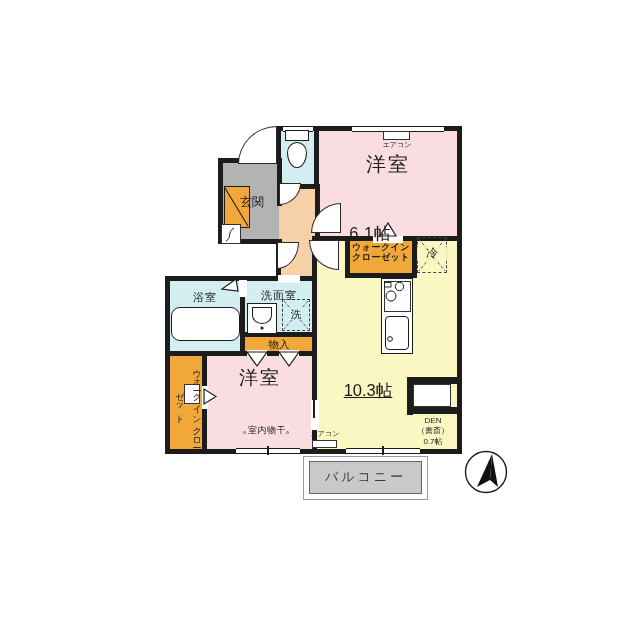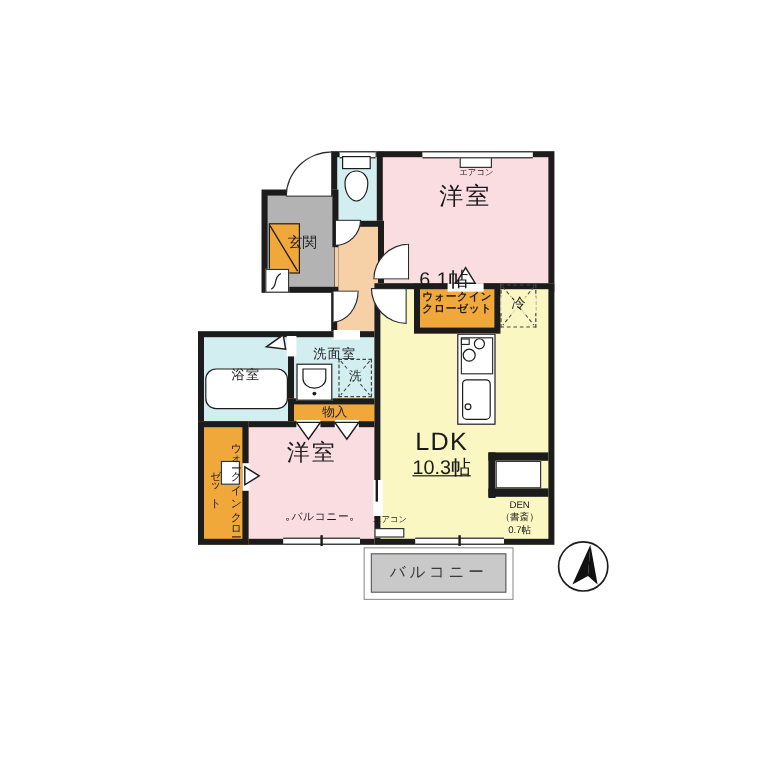--- a/index.html
+++ b/index.html
@@ -117,33 +117,32 @@
   <div class="lbl xxs" style="left:377px;top:141px;width:40px;">エアコン</div>
 
   <div class="lbl" style="left:226px;top:196px;width:52px;font-size:12px;">玄関</div>
 
   <div class="lbl xs" style="left:346px;top:242px;width:70px;font-weight:bold;">
     <div>ウォークイン</div>
     <div>クローゼット</div>
   </div>
   <div class="lbl" style="left:417px;top:247px;width:30px;font-size:12px;background:rgba(250,247,195,0.85);">冷</div>
 
-  <div class="lbl sm" style="left:174px;top:291px;width:62px;margin-top:16px;">浴室</div>
+  <div class="lbl sm" style="left:174px;top:291px;width:62px;">浴室</div>
   <div class="lbl sm" style="left:246px;top:289px;width:66px;">洗面室</div>
   <div class="lbl" style="left:288px;top:308px;width:16px;font-size:10.5px;background:rgba(210,238,241,0.85);">洗</div>
   <div class="lbl" style="left:254px;top:338px;width:50px;font-size:10.5px;">物入</div>
 
   <div class="lbl" style="left:210px;top:367px;width:100px;font-size:19px;letter-spacing:2px;">洋室</div>
-  <div class="lbl xs" style="left:234px;top:425px;width:66px;">｡バルコニー｡</div>
+  <div class="lbl xs" style="left:234px;top:425px;width:66px;">｡室内物干｡</div>
 
   <div class="vert" style="left:169px;top:357px;width:36px;height:92px;text-align:center;">
     <span>ウォークイン</span><span>クローゼット</span>
   </div>
 
-  <div class="lbl" style="left:312px;top:357px;width:112px;font-size:21px;letter-spacing:1px;">LDK</div>
   <div class="lbl" style="left:312px;top:381px;width:112px;font-size:16.5px;text-decoration:underline;">10.3帖</div>
   <div class="lbl xxs" style="left:305px;top:430px;width:40px;">エアコン</div>
 
   <div class="lbl" style="left:408px;top:416px;width:50px;font-size:8px;line-height:1.3;">
     <div>DEN</div>
     <div>（書斎）</div>
     <div>0.7帖</div>
   </div>
 
   <div class="lbl" style="left:309px;top:470px;width:113px;font-size:13px;letter-spacing:3px;color:#3a3a3a;">バルコニー</div>

